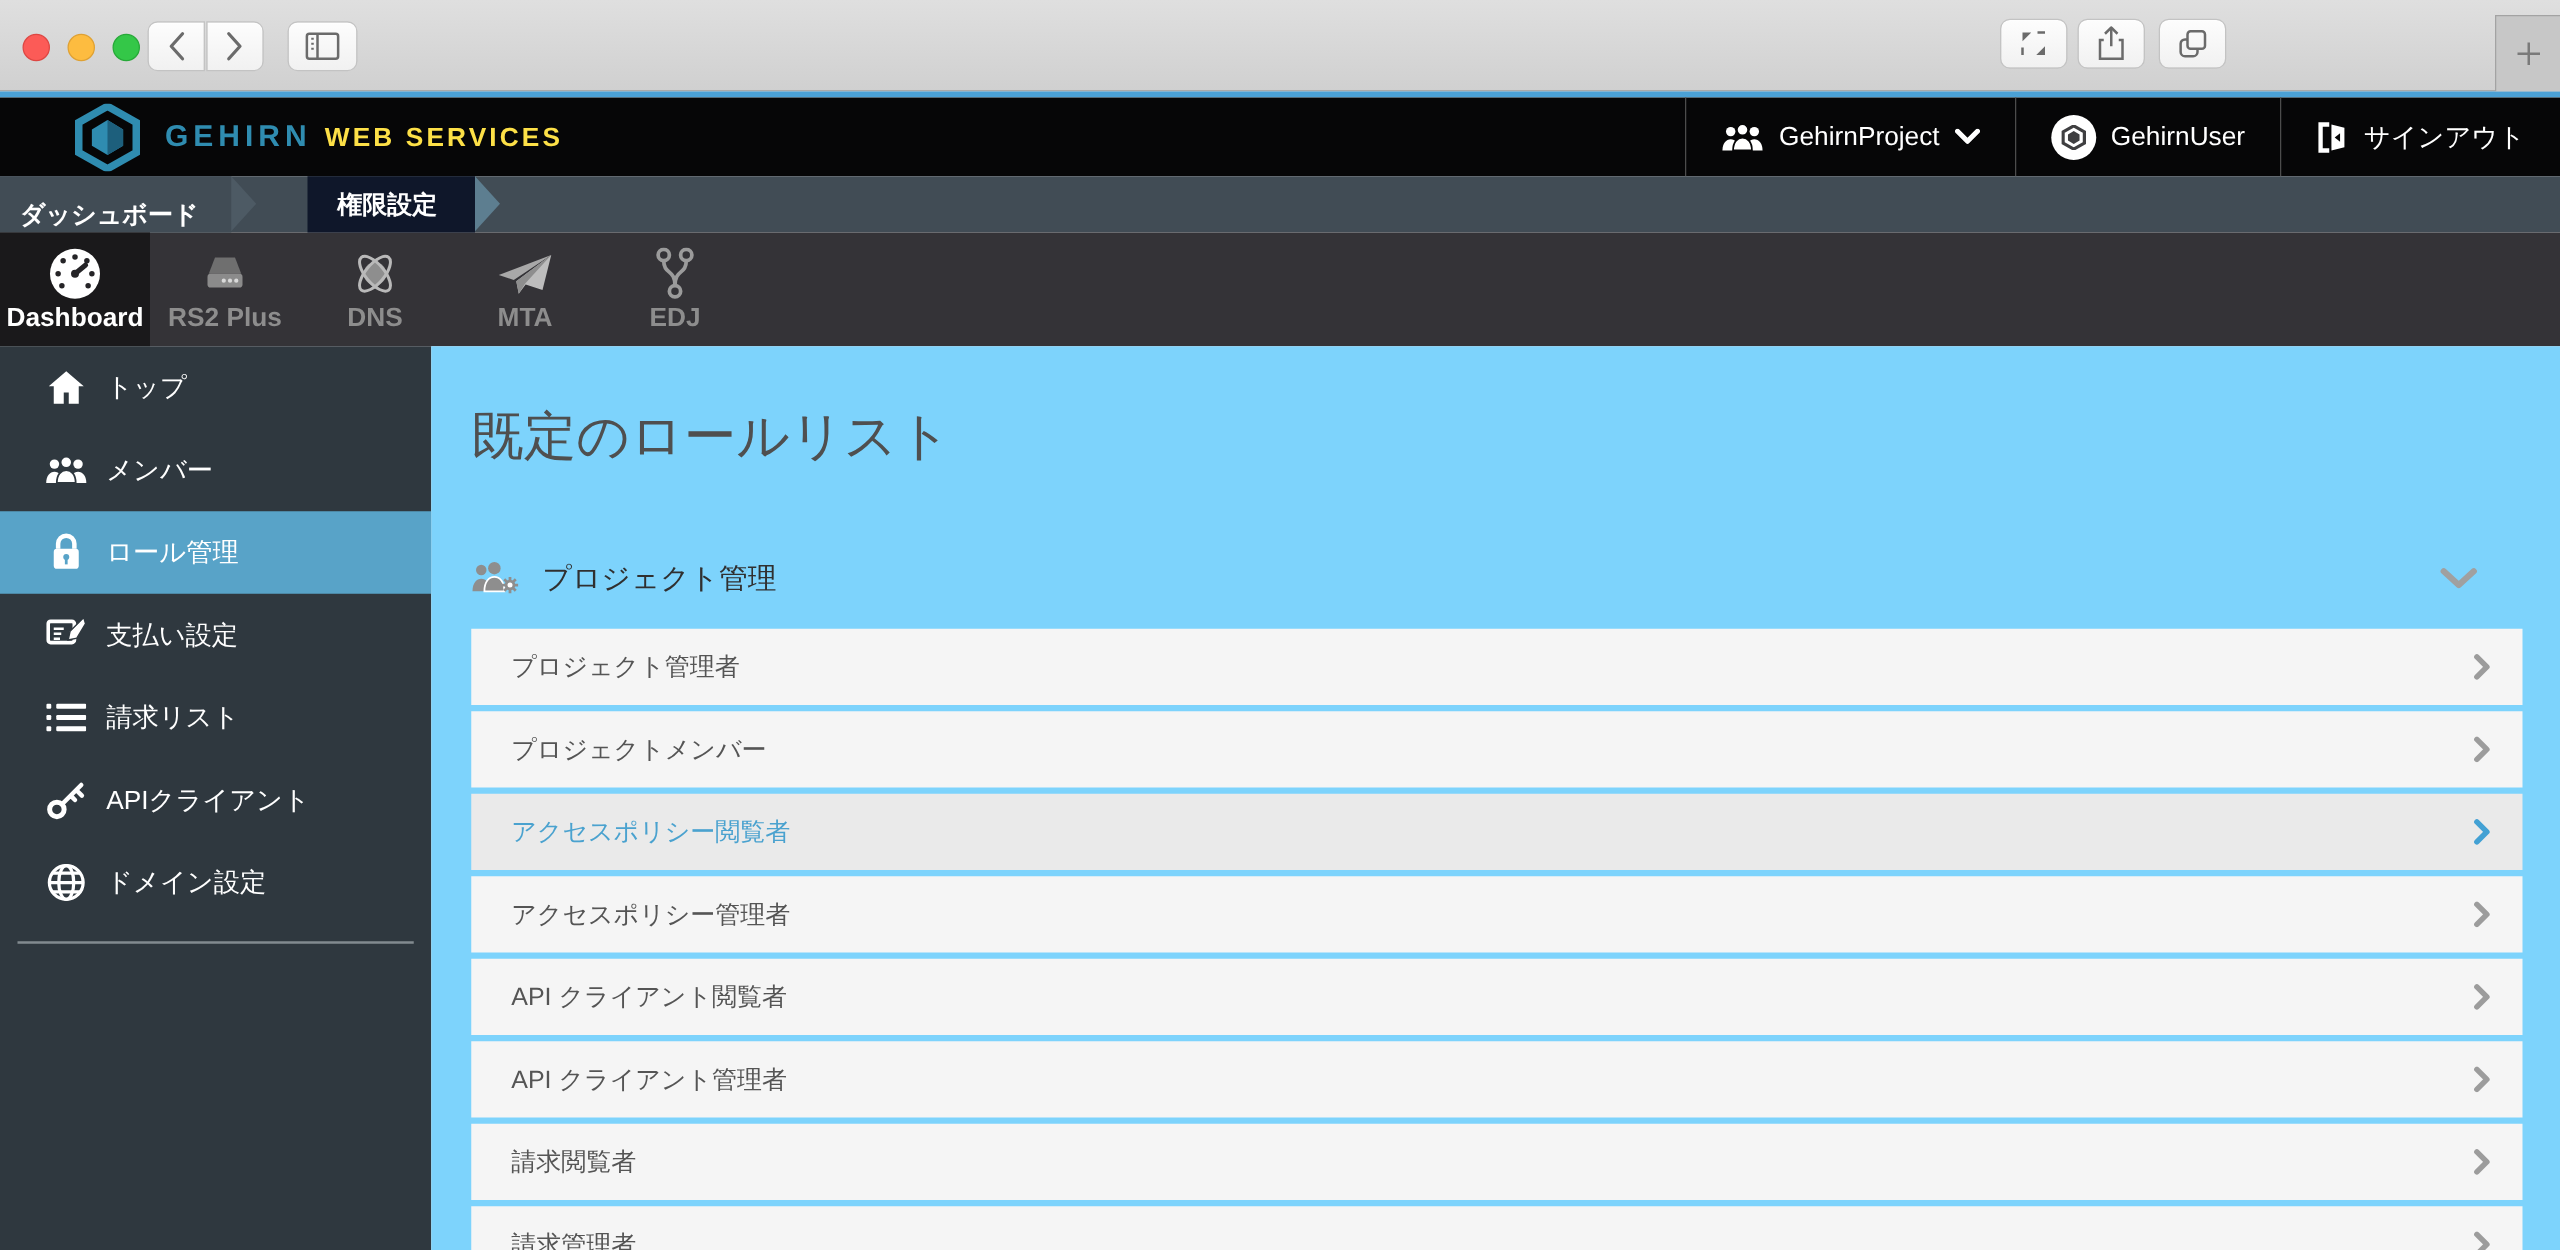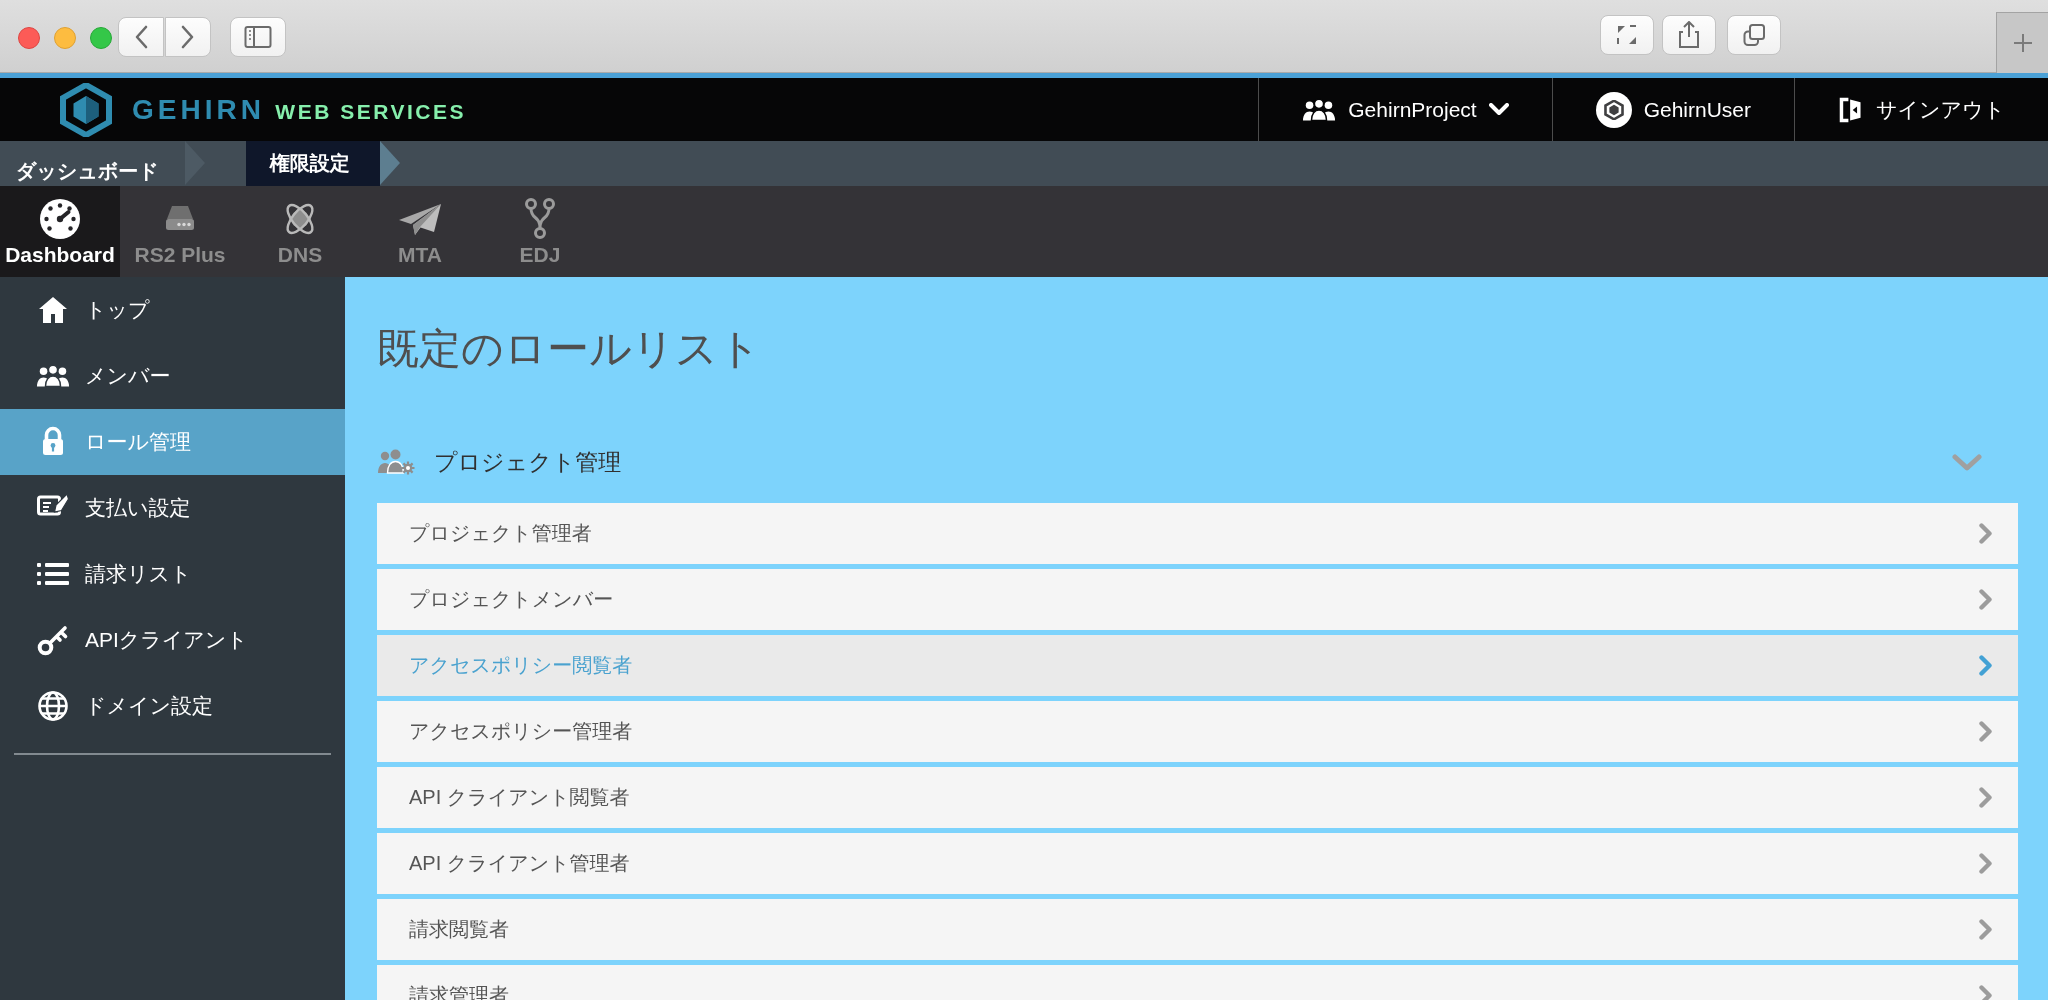--- a/index.html
+++ b/index.html
@@ -26,24 +26,24 @@
   .tb-share{ left:1662px; top:15px; width:54px; }
   .tb-tabs { left:1727px; top:15px; width:54px; }
   .newtab-region { position:absolute; right:0; top:12px; width:52px; height:61px;
     background:#c7c7c7; border:1px solid #a3a3a3; border-right:none; border-bottom:none;
     display:flex; align-items:center; justify-content:center; color:#7a7a7a; }
   .accent-line { height:5px; background:#4ba1d6; }
 
   
   .app-header { height:63px; background:#060607; display:flex; align-items:center; color:#fff; }
   .brand { display:flex; align-items:center; gap:18px; padding-left:58px; flex:1; }
-  .brand-main { color:#2f8cb0; font-size:28px; font-weight:bold; letter-spacing:4px; }
-  .brand-sub  { color:#86efac; font-size:21px; font-weight:bold; letter-spacing:2.5px; margin-left:6px; }
+  .brand-main { color:#2f8cb0; font-size:24px; font-weight:bold; letter-spacing:4px; }
+  .brand-sub  { color:#fde047; font-size:21px; font-weight:bold; letter-spacing:2.5px; margin-left:6px; }
   .header-menu { display:flex; height:100%; }
-  .menu-item { display:flex; align-items:center; gap:12px; padding:0 43px;
+  .menu-item { display:flex; align-items:center; gap:12px; padding:0 28px;
     border-left:1px solid #4c4c4c; font-size:21px; color:#fff; cursor:pointer; }
   .avatar { width:36px; height:36px; background:#fff; border-radius:50%;
     display:flex; align-items:center; justify-content:center; }
 
   
   .breadcrumb-bar { height:45px; background:#414c55; display:flex; align-items:stretch;
     color:#fff; font-size:20px; font-weight:bold; }
   .bc-seg { display:flex; align-items:center; padding:16px 26px 0 16px; }
   .bc-seg.seg1 { background:#414c55; }
   .bc-tri { width:0; height:0; border-top:22.5px solid transparent;

